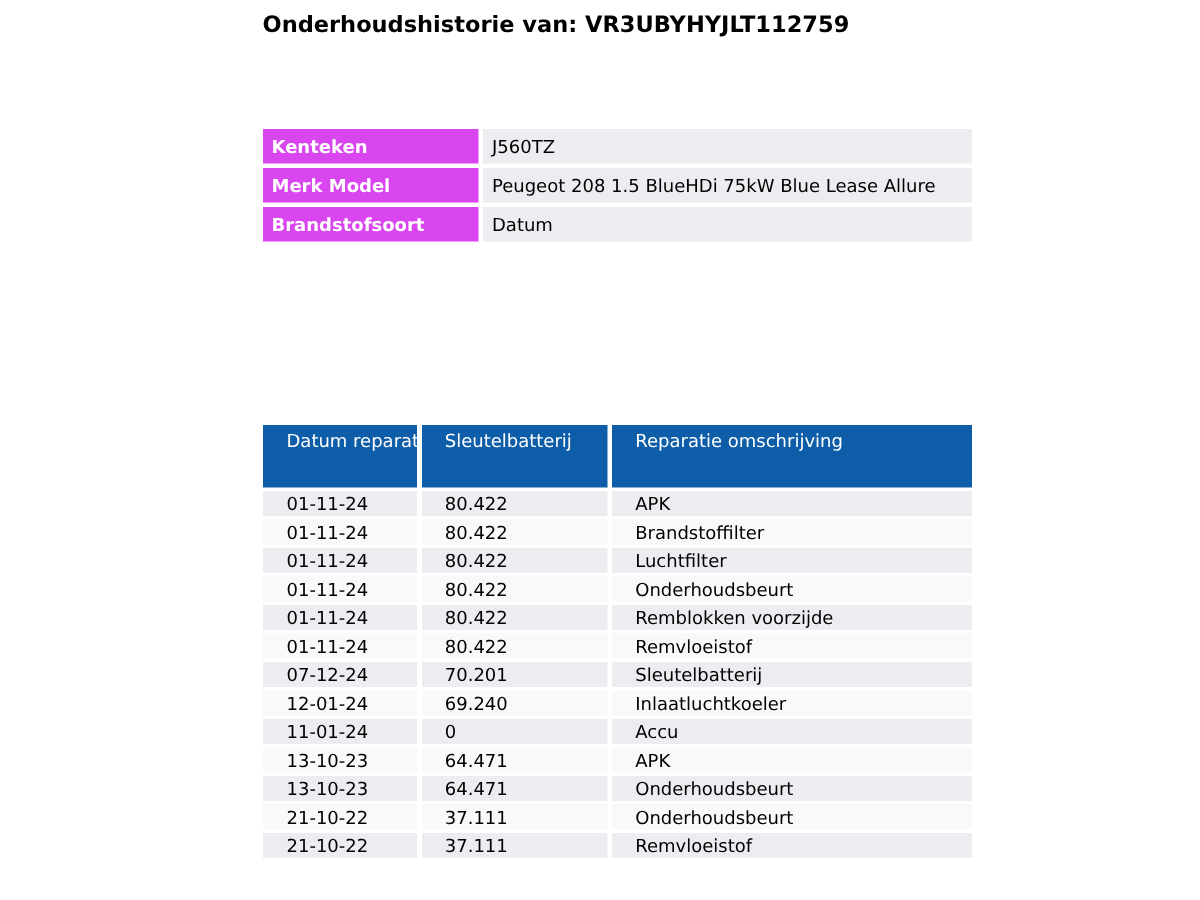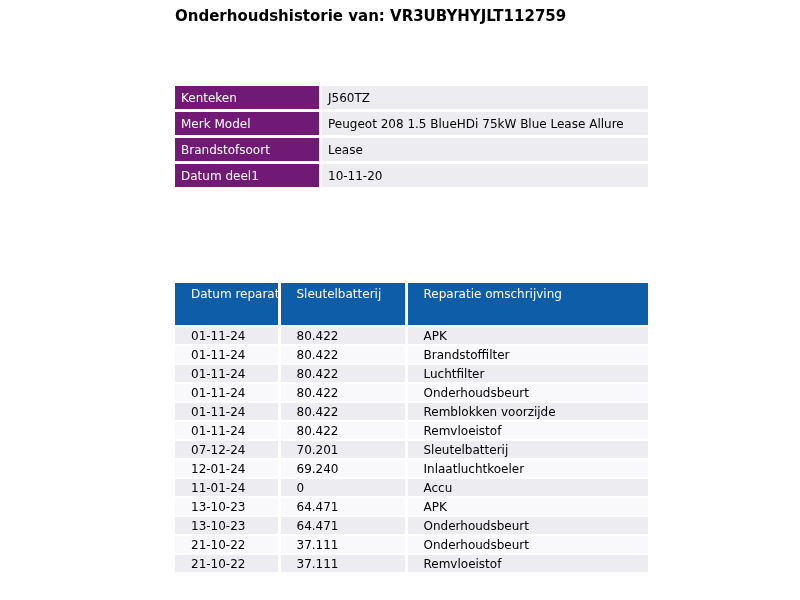--- a/index.html
+++ b/index.html
@@ -41,23 +41,23 @@
     font-size: 12px;
     height: 23px;
     vertical-align: middle;
     padding: 0 4px 0 6px;
     border-bottom: 3px solid #ffffff;
     overflow: hidden;
     white-space: nowrap;
   }
   .info-table td.label-cell {
     width: 134px;
-    background: #701a75;
+    background: #d946ef;
     color: #ffffff;
-    font-weight: 400;
+    font-weight: 700;
     border-right: 3px solid #ffffff;
   }
   .info-table td.value-cell {
     background: #ededf1;
     margin-left: 18px;
   }
   
   .repair-table {
     position: absolute;
     left: 175px;
@@ -107,25 +107,21 @@
         <tr>
           <td class="label-cell">Kenteken</td>
           <td class="value-cell">J560TZ</td>
         </tr>
         <tr>
           <td class="label-cell">Merk Model</td>
           <td class="value-cell">Peugeot 208 1.5 BlueHDi 75kW Blue Lease Allure</td>
         </tr>
         <tr>
           <td class="label-cell">Brandstofsoort</td>
-          <td class="value-cell">Lease</td>
-        </tr>
-        <tr>
-          <td class="label-cell">Datum deel1</td>
-          <td class="value-cell">10-11-20</td>
+          <td class="value-cell">Datum</td>
         </tr>
       </tbody>
   </table>
 
   <table class="repair-table">
     <colgroup>
       <col class="c1">
       <col class="c2">
       <col class="c3">
     </colgroup>

